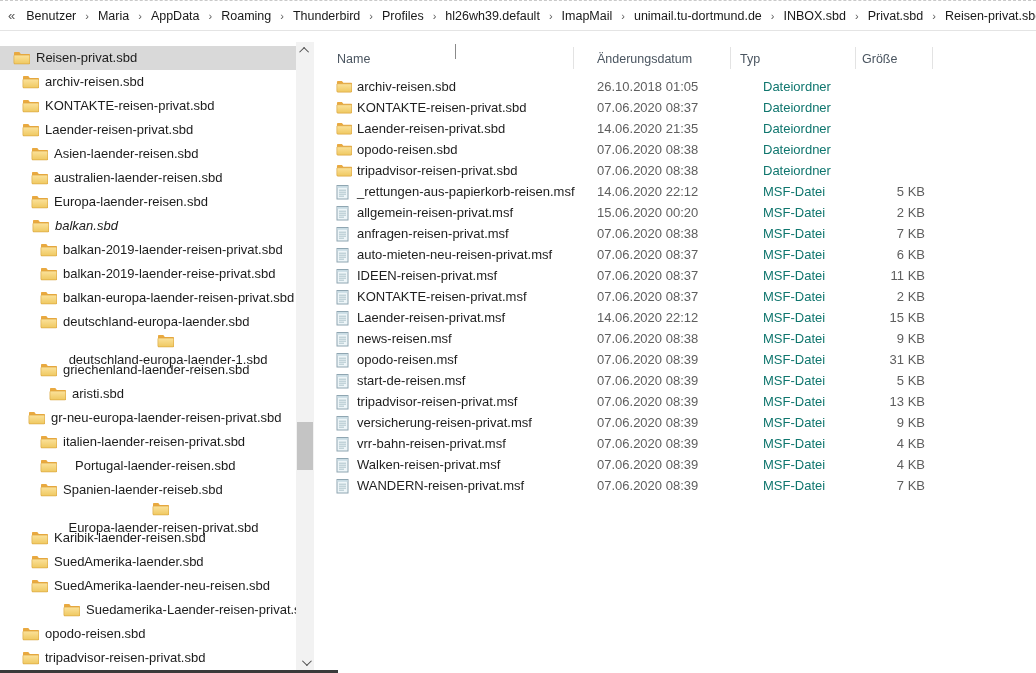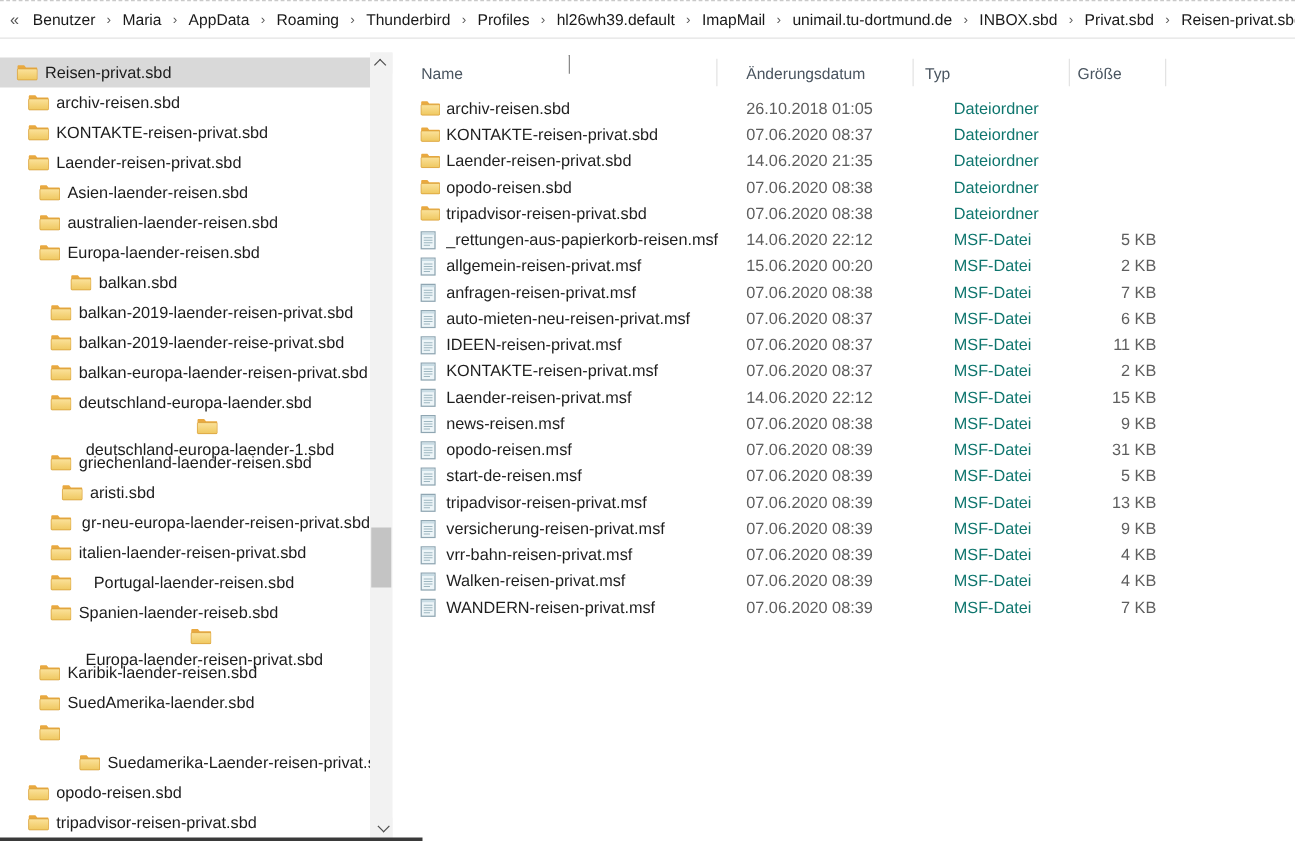--- a/index.html
+++ b/index.html
@@ -156,21 +156,21 @@
       </div>
       <div class="tree-row" style="padding-left: 31px;">
         <span class="icon">
           <svg viewBox="0 0 17 14" width="100%" height="100%">
             <path d="M1 2.1 C1 1.5 1.4 1.1 2 1.1 h4.3 l1.5 1.9 H16 c.55 0 1 .45 1 1 V12 c0 .55-.45 1-1 1 H2 c-.55 0-1-.45-1-1 Z" fill="#E9A940"></path>
             <rect x="0.9" y="4.1" width="15.9" height="8.8" rx="0.8" fill="url(#fgrad)" stroke="#D8A23C" stroke-width="0.6"></rect>
           </svg>
         </span>
         <span class="tree-label">Europa-laender-reisen.sbd</span>
       </div>
-      <div class="tree-row" style="padding-left: 56px;">
+      <div class="tree-row" style="padding-left: 32px; font-style: italic;">
         <span class="icon">
           <svg viewBox="0 0 17 14" width="100%" height="100%">
             <path d="M1 2.1 C1 1.5 1.4 1.1 2 1.1 h4.3 l1.5 1.9 H16 c.55 0 1 .45 1 1 V12 c0 .55-.45 1-1 1 H2 c-.55 0-1-.45-1-1 Z" fill="#E9A940"></path>
             <rect x="0.9" y="4.1" width="15.9" height="8.8" rx="0.8" fill="url(#fgrad)" stroke="#D8A23C" stroke-width="0.6"></rect>
           </svg>
         </span>
         <span class="tree-label">balkan.sbd</span>
       </div>
       <div class="tree-row" style="padding-left: 40px;">
         <span class="icon">
@@ -228,21 +228,21 @@
       </div>
       <div class="tree-row" style="padding-left: 49px;">
         <span class="icon">
           <svg viewBox="0 0 17 14" width="100%" height="100%">
             <path d="M1 2.1 C1 1.5 1.4 1.1 2 1.1 h4.3 l1.5 1.9 H16 c.55 0 1 .45 1 1 V12 c0 .55-.45 1-1 1 H2 c-.55 0-1-.45-1-1 Z" fill="#E9A940"></path>
             <rect x="0.9" y="4.1" width="15.9" height="8.8" rx="0.8" fill="url(#fgrad)" stroke="#D8A23C" stroke-width="0.6"></rect>
           </svg>
         </span>
         <span class="tree-label">aristi.sbd</span>
       </div>
-      <div class="tree-row" style="padding-left: 40px; justify-content: space-between;">
+      <div class="tree-row" style="padding-left: 28px;">
         <span class="icon">
           <svg viewBox="0 0 17 14" width="100%" height="100%">
             <path d="M1 2.1 C1 1.5 1.4 1.1 2 1.1 h4.3 l1.5 1.9 H16 c.55 0 1 .45 1 1 V12 c0 .55-.45 1-1 1 H2 c-.55 0-1-.45-1-1 Z" fill="#E9A940"></path>
             <rect x="0.9" y="4.1" width="15.9" height="8.8" rx="0.8" fill="url(#fgrad)" stroke="#D8A23C" stroke-width="0.6"></rect>
           </svg>
         </span>
         <span class="tree-label">gr-neu-europa-laender-reisen-privat.sbd</span>
       </div>
       <div class="tree-row" style="padding-left: 40px;">
         <span class="icon">
@@ -298,20 +298,21 @@
         </span>
         <span class="tree-label">SuedAmerika-laender.sbd</span>
       </div>
       <div class="tree-row" style="padding-left: 31px;">
         <span class="icon">
           <svg viewBox="0 0 17 14" width="100%" height="100%">
             <path d="M1 2.1 C1 1.5 1.4 1.1 2 1.1 h4.3 l1.5 1.9 H16 c.55 0 1 .45 1 1 V12 c0 .55-.45 1-1 1 H2 c-.55 0-1-.45-1-1 Z" fill="#E9A940"></path>
             <rect x="0.9" y="4.1" width="15.9" height="8.8" rx="0.8" fill="url(#fgrad)" stroke="#D8A23C" stroke-width="0.6"></rect>
           </svg>
         </span>
+        <span class="tree-label">SuedAmerika-laender-neu-reisen.sbd</span>
       </div>
       <div class="tree-row" style="padding-left: 31px; margin-left: 32px;">
         <span class="icon">
           <svg viewBox="0 0 17 14" width="100%" height="100%">
             <path d="M1 2.1 C1 1.5 1.4 1.1 2 1.1 h4.3 l1.5 1.9 H16 c.55 0 1 .45 1 1 V12 c0 .55-.45 1-1 1 H2 c-.55 0-1-.45-1-1 Z" fill="#E9A940"></path>
             <rect x="0.9" y="4.1" width="15.9" height="8.8" rx="0.8" fill="url(#fgrad)" stroke="#D8A23C" stroke-width="0.6"></rect>
           </svg>
         </span>
         <span class="tree-label">Suedamerika-Laender-reisen-privat.sbd</span>
       </div>

